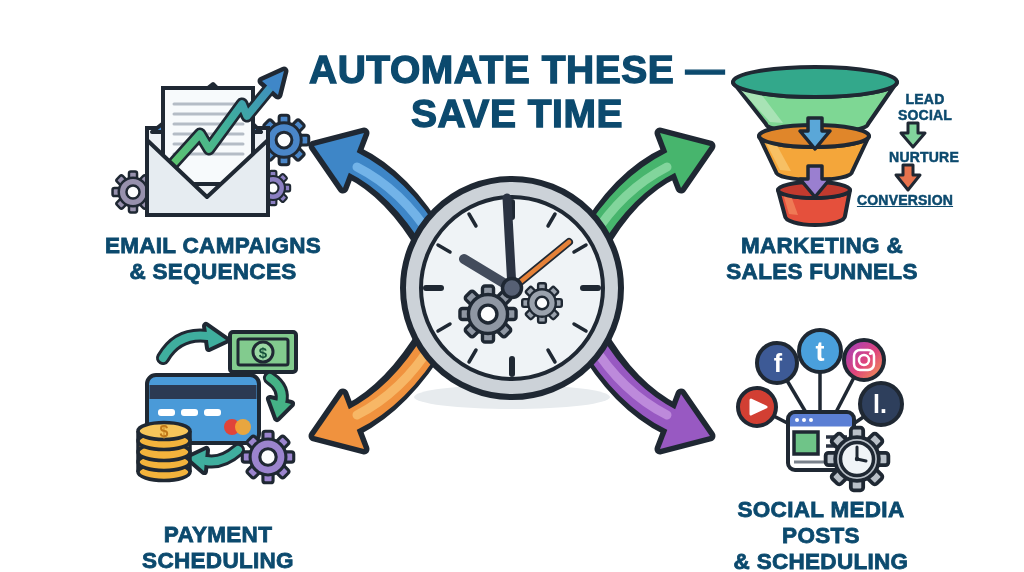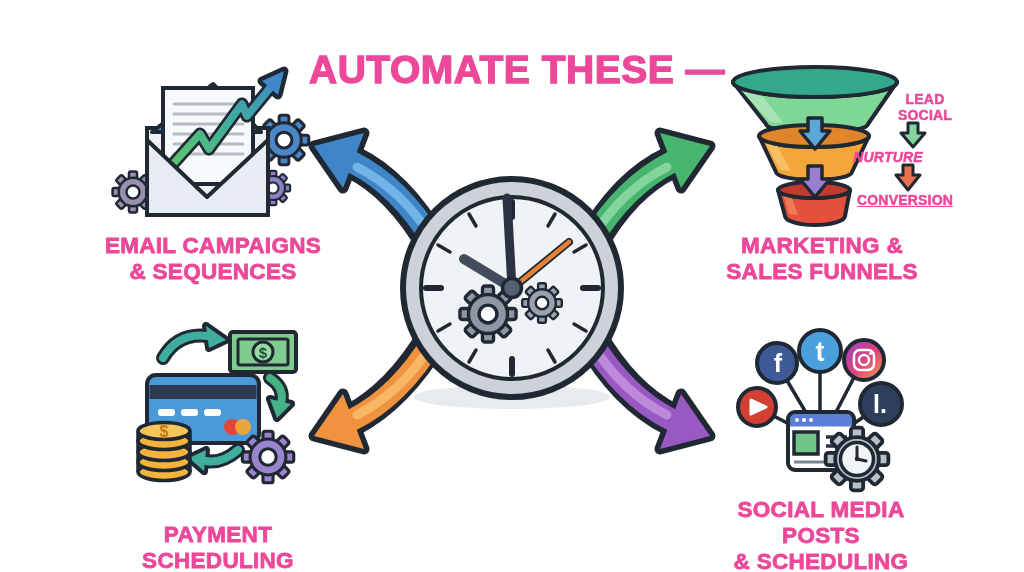--- a/index.html
+++ b/index.html
@@ -1,21 +1,21 @@
 <!DOCTYPE html>
 <html><head>
 <meta charset="utf-8">
 <style>
   html,body{margin:0;padding:0;background:#ffffff;}
   #stage{
     position:relative;width:1024px;height:572px;background:#ffffff;overflow:hidden;
     font-family:"Liberation Sans","DejaVu Sans",sans-serif;color:#16191e;
   }
   #art{position:absolute;left:0;top:0;}
-  .txt{position:absolute;transform:translateX(-50%);text-align:center;font-weight:700;color:#ec4899;}
+  .txt{position:absolute;transform:translateX(-50%);text-align:center;font-weight:700;color:#0c4a6e;}
   .title{font-size:39px;line-height:44px;letter-spacing:.5px;-webkit-text-stroke:1.3px;}
   .caption{font-size:22.5px;line-height:26px;letter-spacing:.3px;-webkit-text-stroke:.8px;}
   .stage-label{font-size:14px;line-height:16px;letter-spacing:.2px;-webkit-text-stroke:.5px;}
 </style>
 </head>
 <body>
 
 <div id="stage">
 
 <svg id="art" width="1024" height="572" viewBox="0 0 1024 572">
@@ -241,20 +241,21 @@
       <circle cx="857" cy="459" r="16.5" fill="#f0f4f7" stroke="#1f2833" stroke-width="3.5"></circle>
       <line x1="857" y1="459" x2="857" y2="447" stroke="#1f2833" stroke-width="3" stroke-linecap="round"></line>
       <line x1="857" y1="459" x2="866" y2="461" stroke="#1f2833" stroke-width="3" stroke-linecap="round"></line>
       <circle cx="857" cy="459" r="2.2" fill="#1f2833"></circle>
     </g>
   </g>
 </svg>
 
 <div class="txt title" style="left:517px;top:48px;">
   <div>AUTOMATE THESE —</div>
+  <div>SAVE TIME</div>
 </div>
 
 <div class="txt caption" style="left:213px;top:233px;">
   <div>EMAIL CAMPAIGNS</div>
   <div>&amp; SEQUENCES</div>
 </div>
 
 <div class="txt caption" style="left:822px;top:233px;">
   <div>MARKETING &amp;</div>
   <div>SALES FUNNELS</div>
@@ -268,21 +269,21 @@
 <div class="txt caption" style="left:821px;top:497px;">
   <div>SOCIAL MEDIA POSTS</div>
   <div>&amp; SCHEDULING</div>
 </div>
 
 <div class="txt stage-label" style="left:925px;top:91px;">
   <div>LEAD</div>
   <div>SOCIAL</div>
 </div>
 
-<div class="txt stage-label" style="left:888px;top:149px;font-style:italic;">
+<div class="txt stage-label" style="left:924px;top:149px;">
   <div>NURTURE</div>
 </div>
 
 <div class="txt stage-label" style="left:905px;top:192px;text-decoration:underline;">
   <div>CONVERSION</div>
 </div>
 
 </div>
 
 </body></html>

